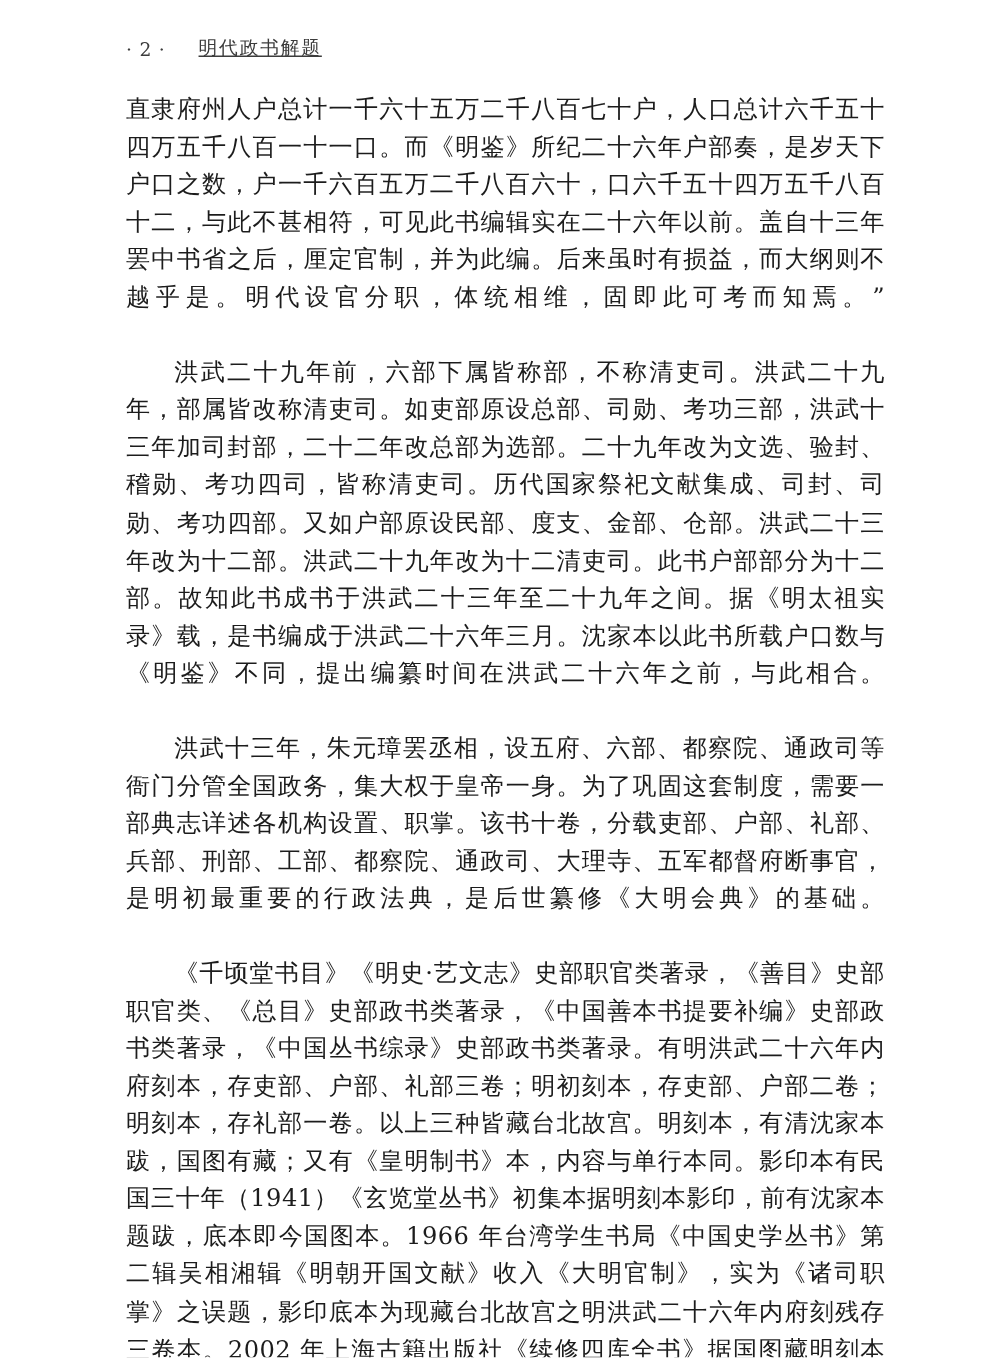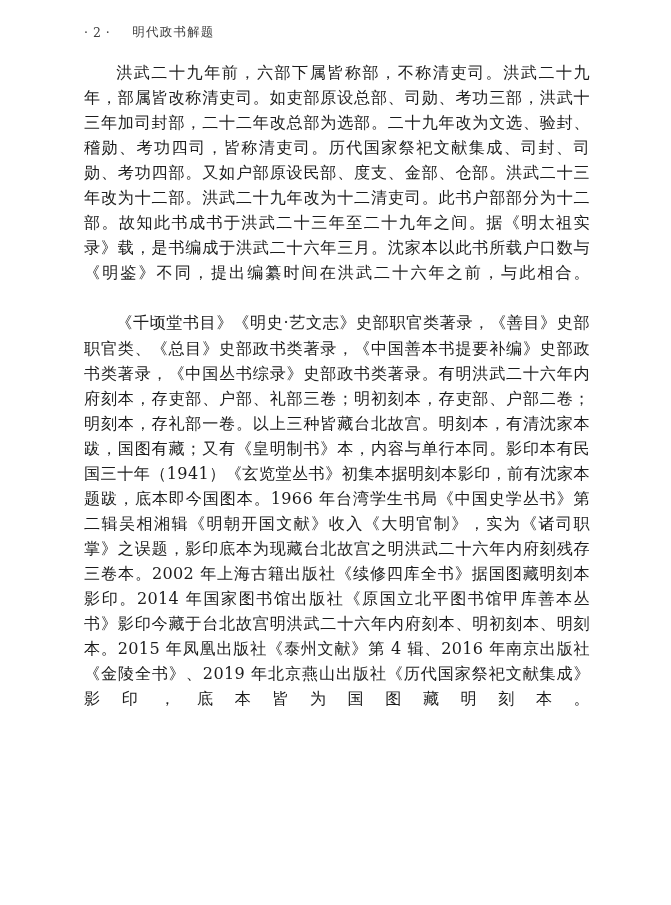--- a/index.html
+++ b/index.html
@@ -28,20 +28,21 @@
     letter-spacing: 0.5px;
     color: #3c3c3c;
     white-space: nowrap;
   }
   .running-head .folio {
     margin-right: 22px;
     font-family: "DejaVu Serif", "Liberation Serif", serif;
   }
   .running-head .book-title {
     letter-spacing: 1.2px;
+    text-decoration: underline;
   }
   .body-text {
     position: absolute;
     top: 60px;
     left: 84px;
     width: 506px;
     font-size: 16.1px;
     line-height: 25.05px;
     text-align: justify;
     text-justify: inter-character;
@@ -70,17 +71,19 @@
 <body>
 
 <div class="page">
 
   <div class="running-head">
     <span class="folio">· 2 ·</span>
     <span class="book-title">明代政书解题</span>
   </div>
 
   <div class="body-text">
+    <p class="no-indent">直隶府州人户总计一千六十五万二千八百七十户，人口总计六千五十四万五千八百一十一口。而《明鉴》所纪二十六年户部奏，是岁天下户口之数，户一千六百五万二千八百六十，口六千五十四万五千八百十二，与此不甚相符，可见此书编辑实在二十六年以前。盖自十三年罢中书省之后，厘定官制，并为此编。后来虽时有损益，而大纲则不越乎是。明代设官分职，体统相维，固即此可考而知焉。”</p>
     <p>洪武二十九年前，六部下属皆称部，不称清吏司。洪武二十九年，部属皆改称清吏司。如吏部原设总部、司勋、考功三部，洪武十三年加司封部，二十二年改总部为选部。二十九年改为文选、验封、稽勋、考功四司，皆称清吏司。历代国家祭祀文献集成、司封、司勋、考功四部。又如户部原设民部、度支、金部、仓部。洪武二十三年改为十二部。洪武二十九年改为十二清吏司。此书户部部分为十二部。故知此书成书于洪武二十三年至二十九年之间。据《明太祖实录》载，是书编成于洪武二十六年三月。沈家本以此书所载户口数与《明鉴》不同，提出编纂时间在洪武二十六年之前，与此相合。</p>
+    <p>洪武十三年，朱元璋罢丞相，设五府、六部、都察院、通政司等衙门分管全国政务，集大权于皇帝一身。为了巩固这套制度，需要一部典志详述各机构设置、职掌。该书十卷，分载吏部、户部、礼部、兵部、刑部、工部、都察院、通政司、大理寺、五军都督府断事官，是明初最重要的行政法典，是后世纂修《大明会典》的基础。</p>
     <p>《千顷堂书目》《明史·艺文志》史部职官类著录，《善目》史部职官类、《总目》史部政书类著录，《中国善本书提要补编》史部政书类著录，《中国丛书综录》史部政书类著录。有明洪武二十六年内府刻本，存吏部、户部、礼部三卷；明初刻本，存吏部、户部二卷；明刻本，存礼部一卷。以上三种皆藏台北故宫。明刻本，有清沈家本跋，国图有藏；又有《皇明制书》本，内容与单行本同。影印本有民国三十年（1941）《玄览堂丛书》初集本据明刻本影印，前有沈家本题跋，底本即今国图本。1966 年台湾学生书局《中国史学丛书》第二辑吴相湘辑《明朝开国文献》收入《大明官制》，实为《诸司职掌》之误题，影印底本为现藏台北故宫之明洪武二十六年内府刻残存三卷本。2002 年上海古籍出版社《续修四库全书》据国图藏明刻本影印。2014 年国家图书馆出版社《原国立北平图书馆甲库善本丛书》影印今藏于台北故宫明洪武二十六年内府刻本、明初刻本、明刻本。2015 年凤凰出版社《泰州文献》第 4 辑、2016 年南京出版社《金陵全书》、2019 年北京燕山出版社《历代国家祭祀文献集成》影印，底本皆为国图藏明刻本。</p>
   </div>
 
 </div>
 
 </body></html>

